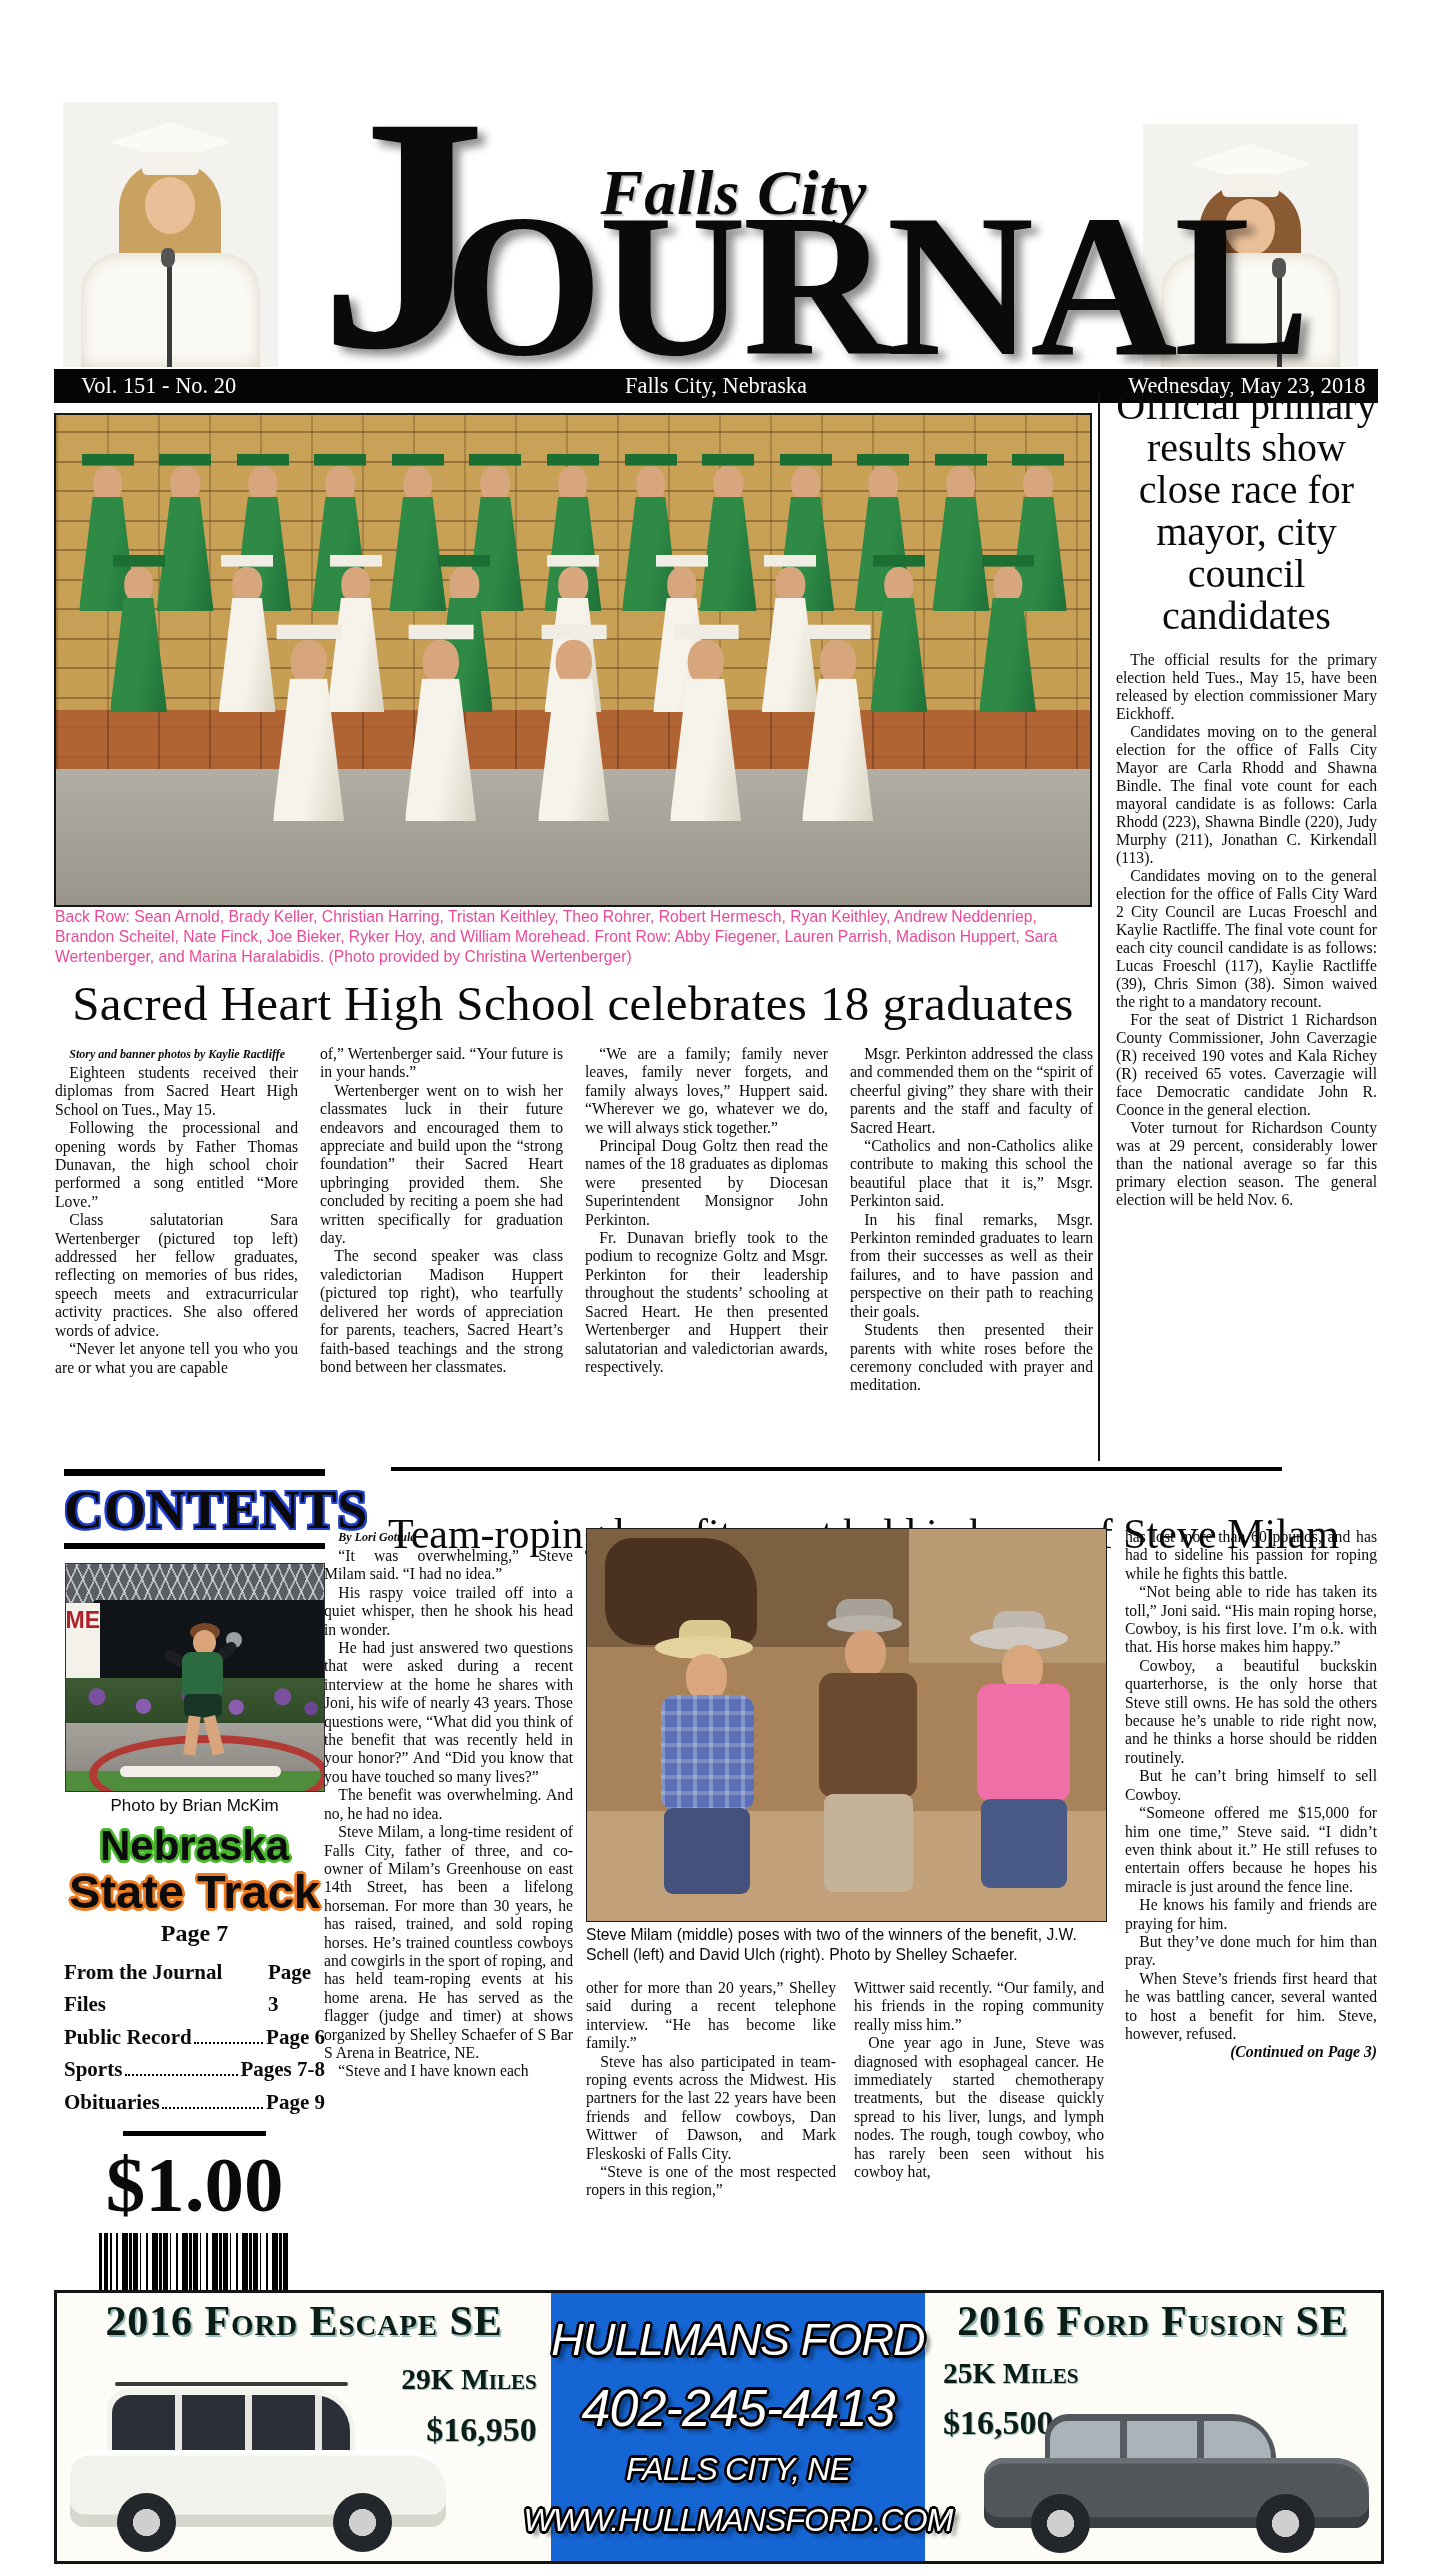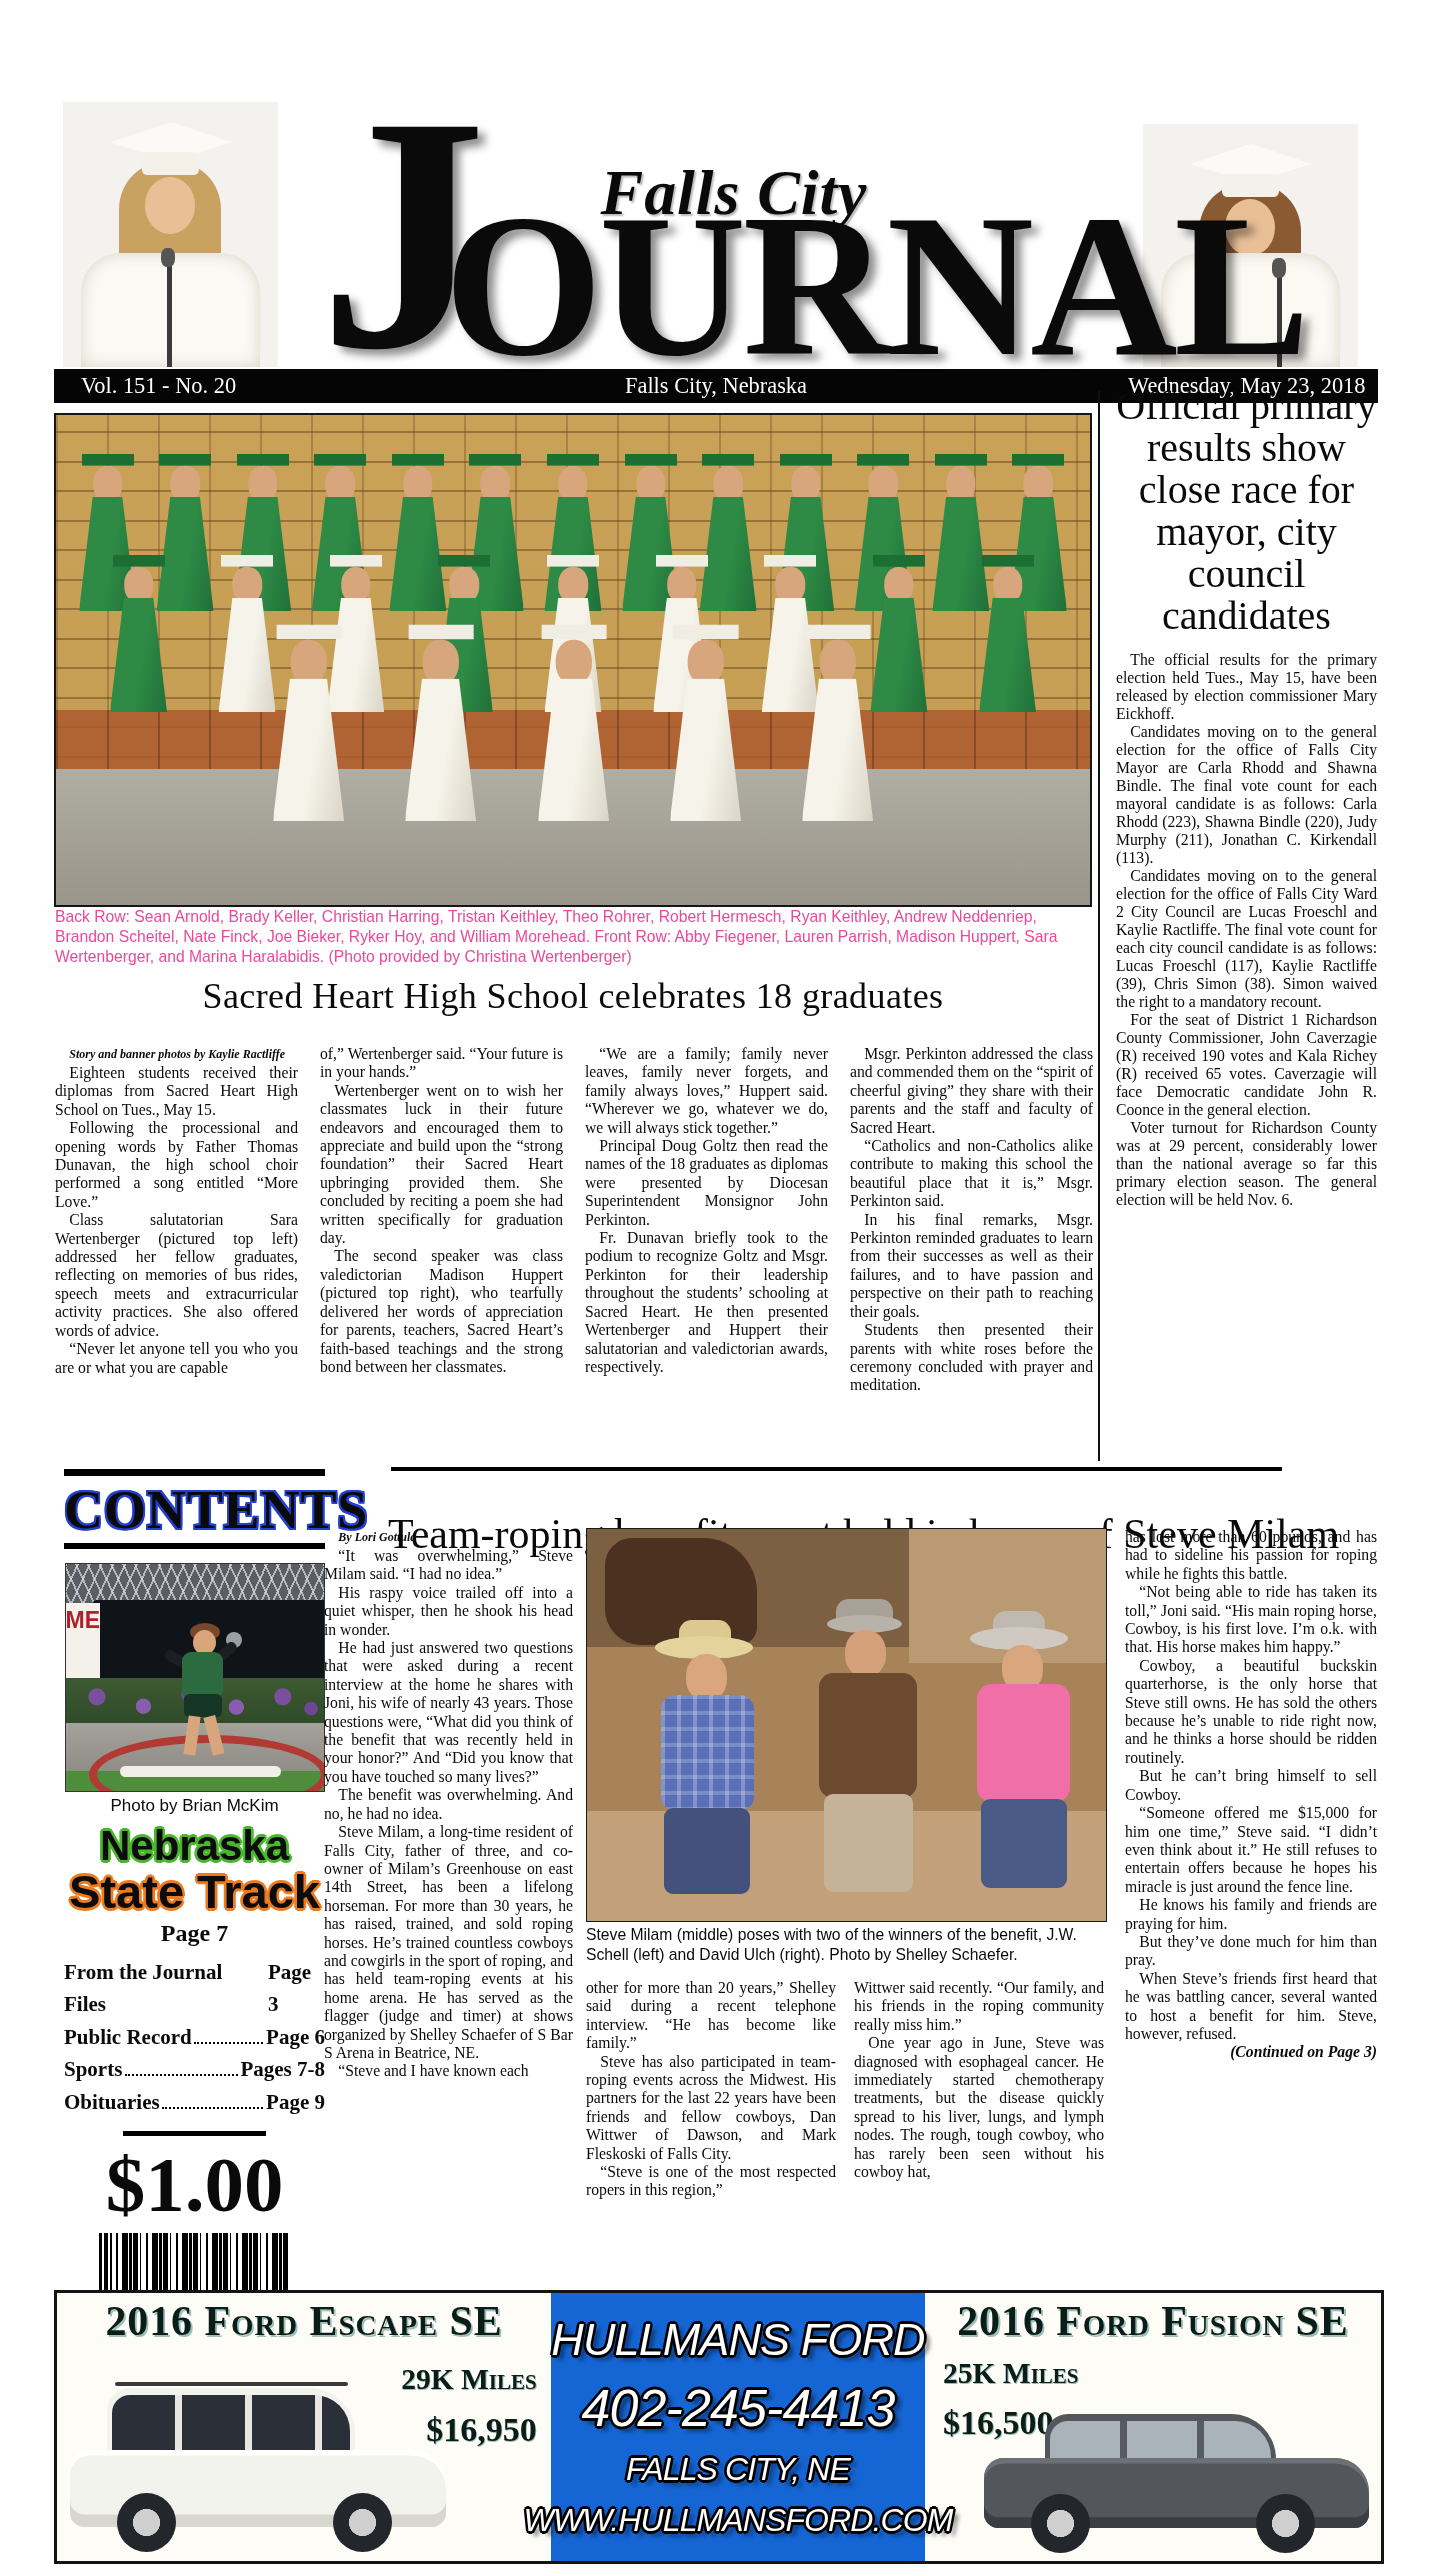--- a/index.html
+++ b/index.html
@@ -59,21 +59,21 @@
   .fig.g{background-image:linear-gradient(#1c6e33,#1c6e33);}
   .fig.g::after{background:linear-gradient(100deg,#2e8a45 55%,#1f7038);}
   .fig.w{background-image:linear-gradient(#efede4,#efede4);}
   .fig.w::after{background:linear-gradient(100deg,#f6f3ea 55%,#d9d4c5);}
 
   #gradcaption{position:absolute;left:55px;top:907px;width:1034px;
       font-family:"Liberation Sans",sans-serif;font-size:15.7px;line-height:1.28;color:#ec4899;}
 
   
   .headline{font-weight:normal;margin:0;}
-  #sh-headline{position:absolute;left:54px;top:975px;width:1038px;text-align:center;font-size:36px;
+  #sh-headline{position:absolute;left:54px;top:975px;width:1038px;text-align:center;font-size:49px;
       letter-spacing:0.4px;}
   .newscol{position:absolute;font-size:15.7px;line-height:18.4px;text-align:justify;}
   .newscol p{margin:0;text-indent:14.3px;}
   .newscol p.flush{text-indent:0;}
   .byline{font-style:italic;font-weight:bold;font-size:12px;line-height:19px;margin:0 0 0.9px 0;}
   #sh-col1{left:55px;top:1045px;width:243px;height:417px;overflow:hidden;}
   #sh-col2{left:320px;top:1045px;width:243px;height:417px;overflow:hidden;}
   #sh-col3{left:585px;top:1045px;width:243px;height:417px;overflow:hidden;}
   #sh-col4{left:850px;top:1045px;width:243px;height:417px;overflow:hidden;}
 

